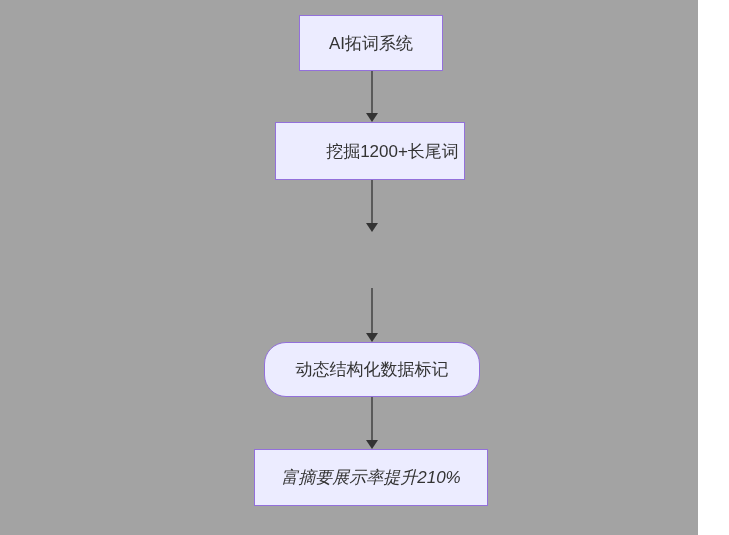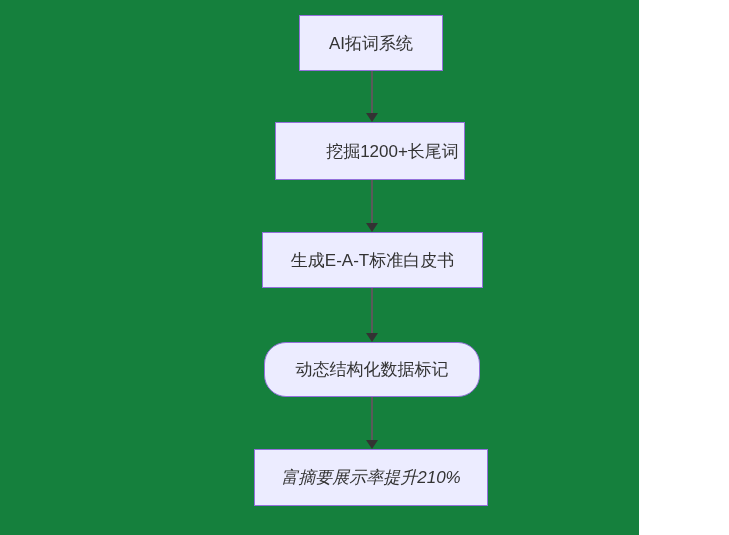--- a/index.html
+++ b/index.html
@@ -2,22 +2,22 @@
 <html><head>
 <meta charset="utf-8">
 <style>
   * { margin: 0; padding: 0; box-sizing: border-box; }
   html, body {
     width: 729px; height: 535px;
     font-family: "Liberation Sans", sans-serif;
   }
   .canvas {
     position: relative;
-    width: 639px; height: 535px;
-    background: #15803d;
+    width: 698px; height: 535px;
+    background: #a3a3a3;
     overflow: hidden;
   }
   .node {
     position: absolute;
     background: #ECECFF;
     border: 1px solid #9370DB;
     color: #333333;
     font-size: 17px;
     display: flex;
     align-items: center;
@@ -68,21 +68,20 @@
     <div class="head"></div>
   </div>
 
   <div class="node node-1">挖掘1200+长尾词</div>
 
   <div class="edge edge-1">
     <div class="line"></div>
     <div class="head"></div>
   </div>
 
-  <div class="node node-2">生成E-A-T标准白皮书</div>
 
   <div class="edge edge-2">
     <div class="line"></div>
     <div class="head"></div>
   </div>
 
   <div class="node node-3">动态结构化数据标记</div>
 
   <div class="edge edge-3">
     <div class="line"></div>

